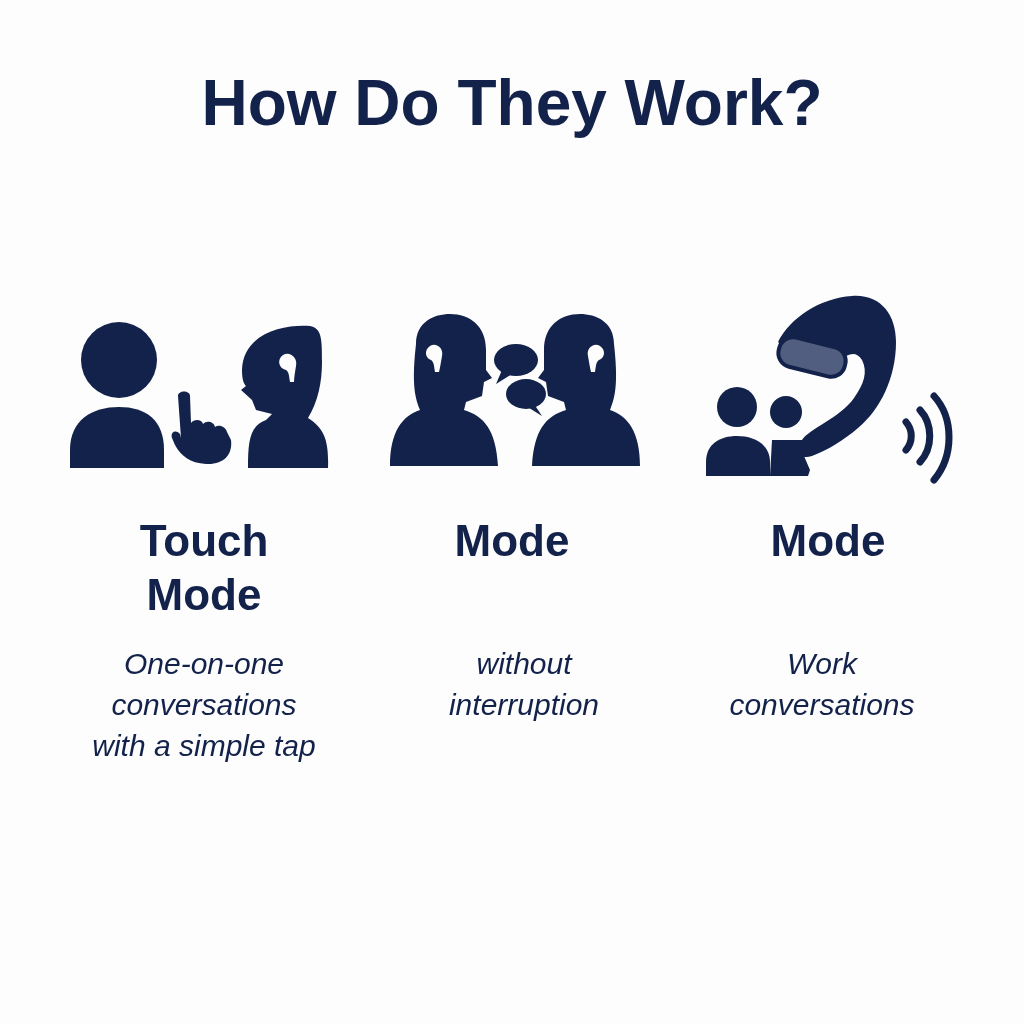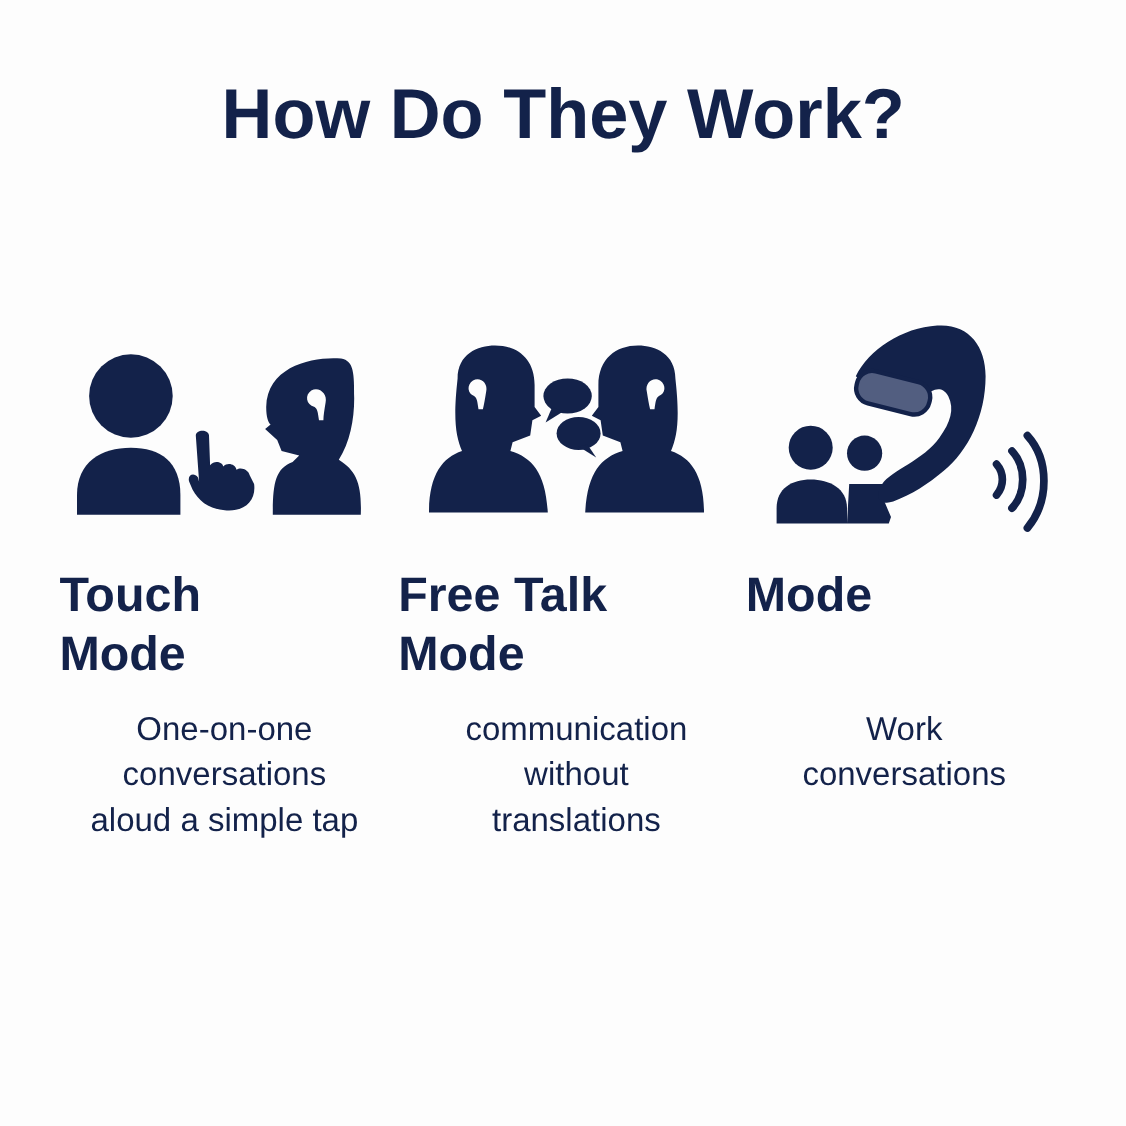--- a/index.html
+++ b/index.html
@@ -12,28 +12,29 @@
     color: #13224a;
   }
   .title {
     position: absolute; left: 0; top: 66px; width: 1024px;
     text-align: center;
     font-size: 64px; font-weight: bold; letter-spacing: 0px;
     color: #13224a;
   }
   .icon { position: absolute; }
   .mode-title {
-    position: absolute; 
+    position: absolute; text-align: center;
     font-size: 44px; font-weight: bold; line-height: 54px;
     color: #13224a;
   }
   .mode-desc {
     position: absolute; text-align: center;
     font-size: 30px; line-height: 41px;
     color: #13224a;
+    font-style: italic;
   }
   .line { display: block; white-space: nowrap; }
 </style>
 </head>
 <body>
 
 <div class="title">How Do They Work?</div>
 
 <svg class="icon" style="left:60px; top:310px;" width="290" height="170" viewBox="0 0 290 170">
   <g fill="#13224a">
@@ -84,31 +85,29 @@
   <rect x="88" y="62" width="68" height="30" rx="14" ry="14" transform="rotate(14 122 77)" fill="#525e80" stroke="#13224a" stroke-width="4"></rect>
 </svg>
 
 <div class="mode-title" style="left:54px; top:514px; width:300px;">
   <span class="line">Touch</span>
   <span class="line">Mode</span>
 </div>
 <div class="mode-desc" style="left:54px; top:643px; width:300px;">
   <span class="line">One-on-one</span>
   <span class="line">conversations</span>
-  <span class="line">aloud a simple tap</span>
+  <span class="line">with a simple tap</span>
 </div>
 
 <div class="mode-title" style="left:362px; top:514px; width:300px;">
-  <span class="line">Free Talk</span>
   <span class="line">Mode</span>
 </div>
 <div class="mode-desc" style="left:374px; top:643px; width:300px;">
-  <span class="line">communication</span>
   <span class="line">without</span>
-  <span class="line">translations</span>
+  <span class="line">interruption</span>
 </div>
 
 <div class="mode-title" style="left:678px; top:514px; width:300px;">
   <span class="line">Mode</span>
 </div>
 <div class="mode-desc" style="left:672px; top:643px; width:300px;">
   <span class="line">Work</span>
   <span class="line">conversations</span>
 </div>
 

